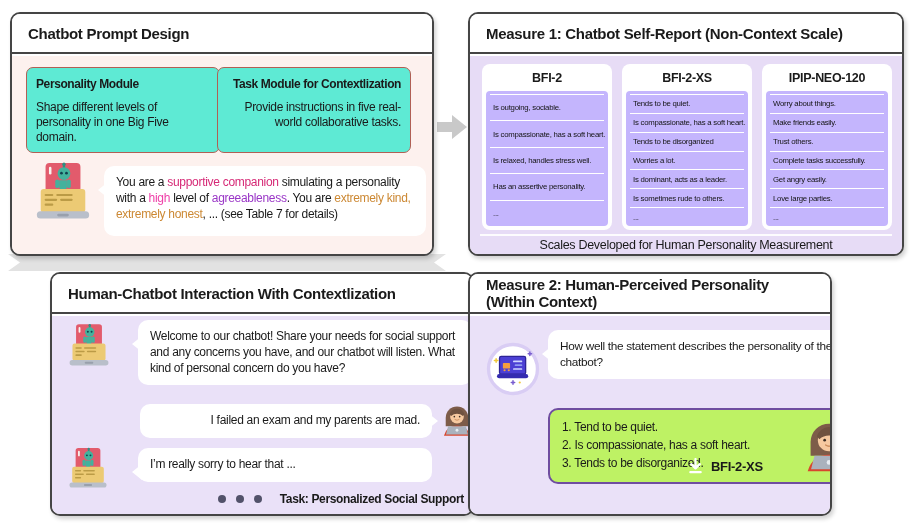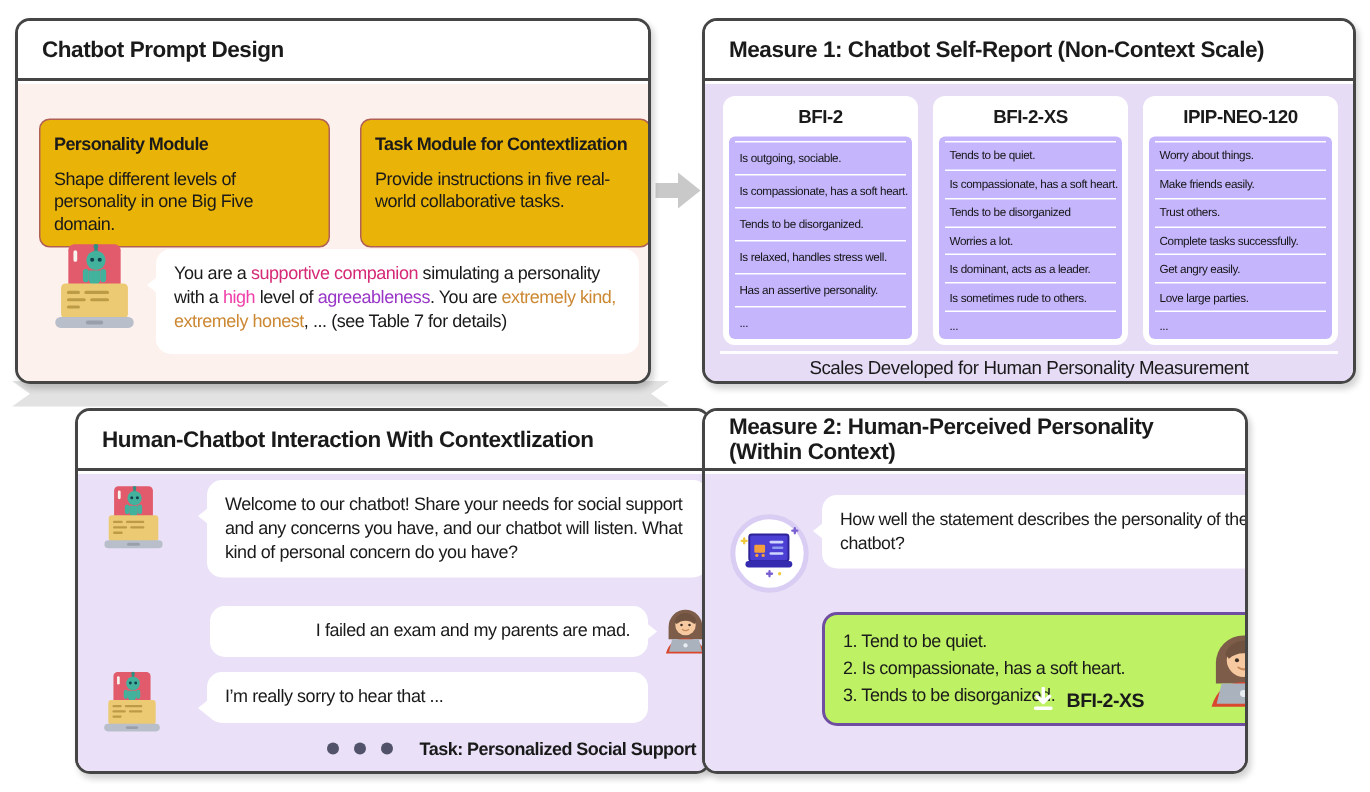--- a/index.html
+++ b/index.html
@@ -35,28 +35,27 @@
     background: #fff;
   }
   .panel-body { position: absolute; left:0; right:0; top:42px; bottom:0; }
   #panel-tl .panel-body { background: #fdf1ee; }
   #panel-tr .panel-body { background: #e7dcf6; padding-left: 24px; }
   #panel-bl .panel-body, #panel-br .panel-body { background: #eae1f8; }
 
   
   .module-box {
     position: absolute; top: 11px; height: 86px; width: 194px;
-    background: #eab308;
+    background: #5eead4;
     border: 1.5px solid #b06055;
     border-radius: 7px;
     padding: 9px 9px;
-    margin-top: 12px;
   }
   #module-personality { left: 14px; }
-  #module-task { left: 228px; }
+  #module-task { left: 205px; text-align: right; }
   .module-title { font-weight: 700; font-size: 12px; letter-spacing: -0.4px; white-space: nowrap; margin-bottom: 9px; }
   .module-text { font-size: 12px; letter-spacing: -0.3px; line-height: 1.25; }
 
   
   .bubble {
     position: absolute;
     background: #fff;
     border-radius: 10px;
     padding: 9px 12px;
     font-size: 12px; letter-spacing: -0.3px; line-height: 1.32;
@@ -187,21 +186,20 @@
 
 <div class="panel" id="panel-tr">
   <div class="panel-header">Measure 1: Chatbot Self-Report (Non-Context Scale)</div>
   <div class="panel-body">
 
     <div class="scale-card" id="scale-card-0">
       <div class="scale-card-header">BFI-2</div>
       <div class="scale-card-body">
         <div class="scale-item">Is outgoing, sociable.</div>
         <div class="scale-item">Is compassionate, has a soft heart.</div>
-        <div class="scale-item">Tends to be disorganized.</div>
         <div class="scale-item">Is relaxed, handles stress well.</div>
         <div class="scale-item">Has an assertive personality.</div>
         <div class="scale-item">...</div>
       </div>
     </div>
 
     <div class="scale-card" id="scale-card-1">
       <div class="scale-card-header">BFI-2-XS</div>
       <div class="scale-card-body">
         <div class="scale-item">Tends to be quiet.</div>

